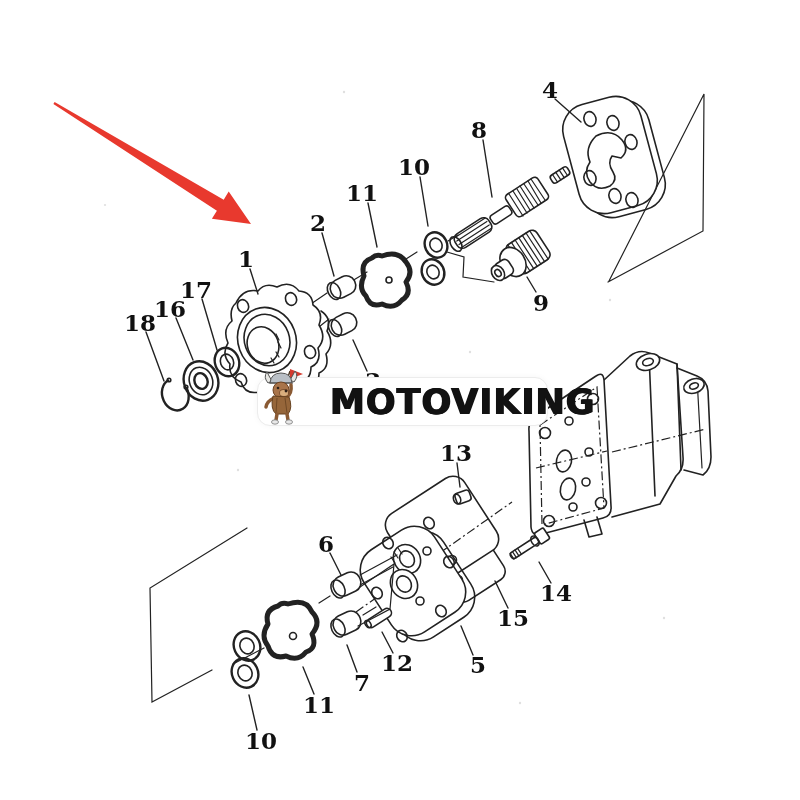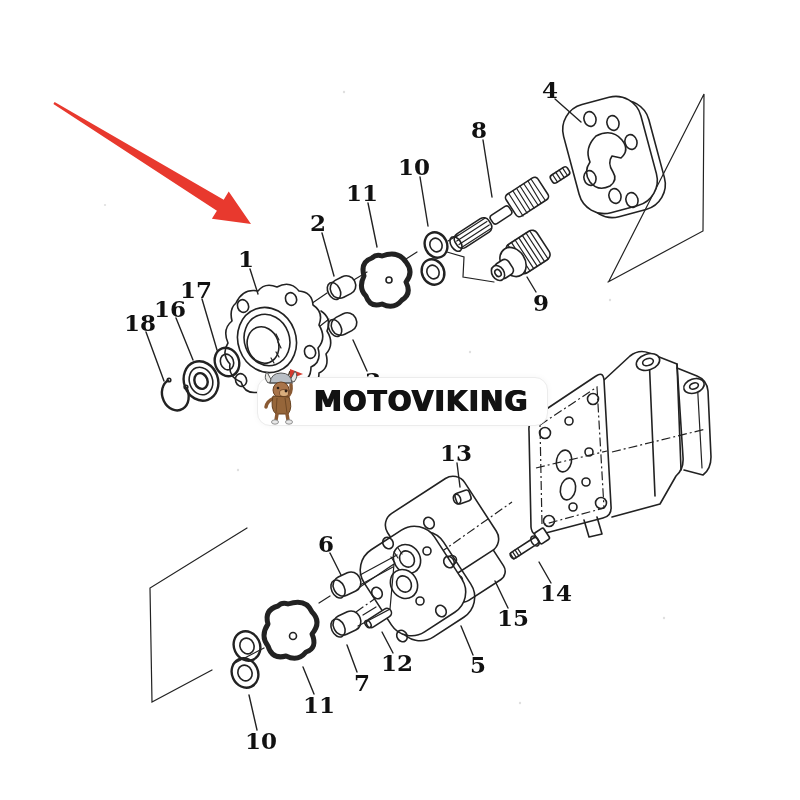--- a/index.html
+++ b/index.html
@@ -16,21 +16,21 @@
   .thick{fill:none;stroke:var(--line);stroke-width:5;stroke-linejoin:round;}
   .thick2{fill:none;stroke:var(--line);stroke-width:2.4;}
   .dd{fill:none;stroke:var(--line);stroke-width:1.2;stroke-dasharray:9 3 2 3;}
   .leader{stroke:var(--line);stroke-width:1.4;stroke-linecap:round;}
   .plabel{font-family:"DejaVu Serif",serif;font-weight:700;font-size:23px;fill:var(--label);
           text-anchor:middle;dominant-baseline:central;}
   .speck{fill:#c9c9c9;opacity:.6;}
   .watermark{position:absolute;left:257px;top:377px;width:289px;height:47px;
              background:var(--wm-bg);border:1px solid var(--wm-border);border-radius:13px;
              display:flex;align-items:center;box-shadow:0 0 6px rgba(0,0,0,0.04);}
-  .brand{margin-left:56px;font-family:"DejaVu Sans",sans-serif;font-weight:700;font-size:28px;
+  .brand{margin-left:72px;font-family:"DejaVu Sans",sans-serif;font-weight:700;font-size:35px;
          letter-spacing:1px;color:var(--wm-text);
          text-shadow:0.7px 0 0 currentColor,-0.7px 0 0 currentColor;}
   .mascot{position:absolute;left:2px;top:-11px;width:46px;height:58px;}
 </style>
 </head>
 <body>
 
 
 
 <svg id="diagram" width="800" height="800" viewBox="0 0 800 800" xmlns="http://www.w3.org/2000/svg">

